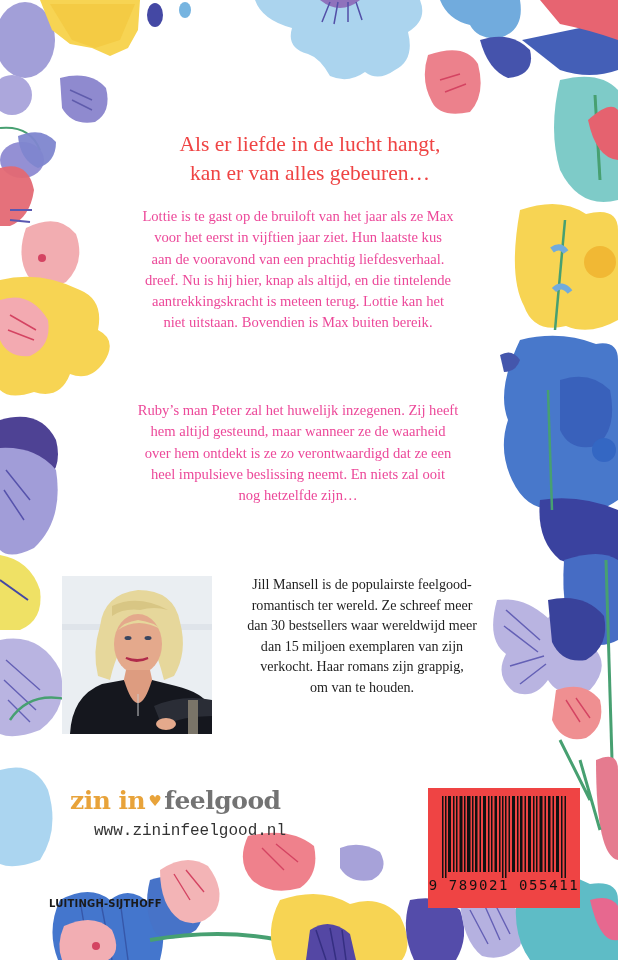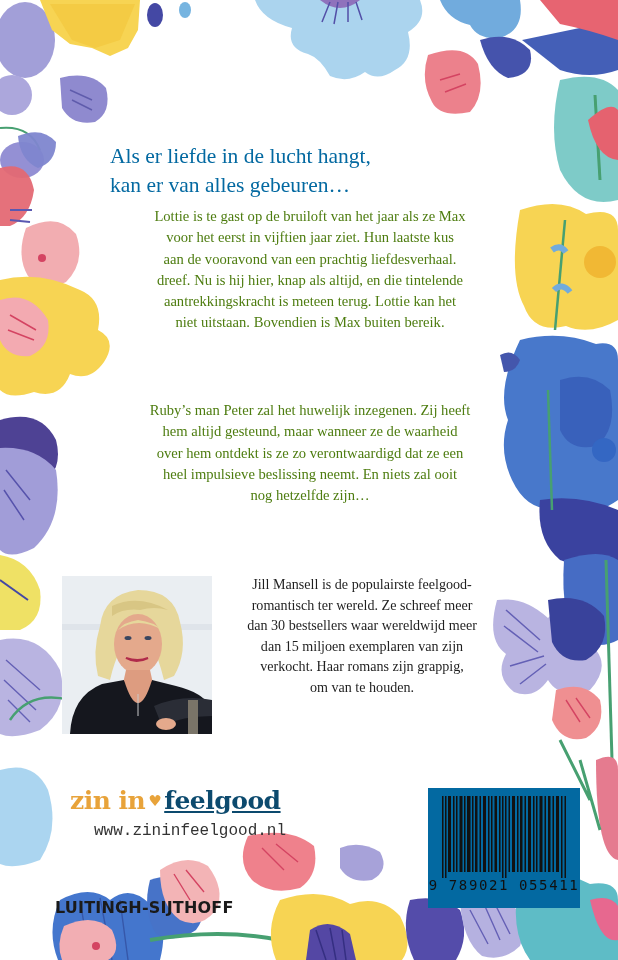--- a/index.html
+++ b/index.html
@@ -10,35 +10,36 @@
       height: 960px;
       background: #ffffff;
       overflow: hidden;
       font-family: "DejaVu Serif", "Liberation Serif", serif;
       color: #1c1c1c;
     }
     .flowers { position: absolute; left: 0; top: 0; width: 618px; height: 960px; z-index: 1; }
     .content { position: absolute; z-index: 2; }
 
     .tagline {
-      left: 110px; top: 142px; width: 400px;
+      left: 110px; top: 130px; width: 400px;
+      text-align: center;
       font-family: "Liberation Serif", serif;
       font-size: 21.5px;
       line-height: 29px;
-      color: #0369a1;
+      color: #ef4444;
     }
     .tagline span { display: block; }
 
     .blurb {
-      left: 106px; width: 408px;
+      left: 94px; width: 408px;
       text-align: center;
       font-family: "Liberation Serif", serif;
       font-size: 14.6px;
       line-height: 21.3px;
-      color: #4d7c0f;
+      color: #ec4899;
     }
     .blurb-1 { top: 206px; }
     .blurb-2 { top: 400px; }
     .blurb span { display: block; white-space: nowrap; }
 
     .author-photo {
       left: 62px; top: 576px; width: 150px; height: 158px;
       z-index: 3;
       background: linear-gradient(180deg, #e9edf1 0%, #eef1f4 40%, #e3e7ec 100%);
       overflow: hidden;
@@ -56,40 +57,39 @@
     .brand {
       left: 70px; top: 786px;
       font-family: "DejaVu Serif", serif;
       font-weight: bold;
       font-size: 25px;
       letter-spacing: -0.5px;
       white-space: nowrap;
     }
     .brand .zin { color: #e8a33a; }
     .brand .heart { color: #e8a33a; font-size: 15px; margin: 0 3px; position: relative; top: -3px; }
-    .brand .feel { color: #0c4a6e; text-decoration: underline; }
+    .brand .feel { color: #737373; }
     .url {
       left: 94px; top: 822px;
       font-family: Liberation Mono, monospace;
       font-size: 16px;
       color: #333333;
     }
     .publisher {
       left: 49px; top: 898px;
       font-family: "DejaVu Sans", sans-serif;
       font-weight: bold;
-      font-size: 16px;
+      font-size: 10px;
       letter-spacing: 0.2px;
       color: #1a1a1a;
       z-index: 4;
-      margin-left: 6px;
     }
     .barcode-box {
       left: 428px; top: 788px; width: 152px; height: 120px;
-      background: #0369a1;
+      background: #ef4444;
       z-index: 3;
     }
     .barcode-bars {
       position: absolute; left: 14px; top: 8px; width: 124px; height: 82px;
     }
     .barcode-num {
       position: absolute; left: 0; top: 89px; width: 152px;
       text-align: center;
       font-family: "DejaVu Sans Mono", monospace;
       font-size: 14px;

